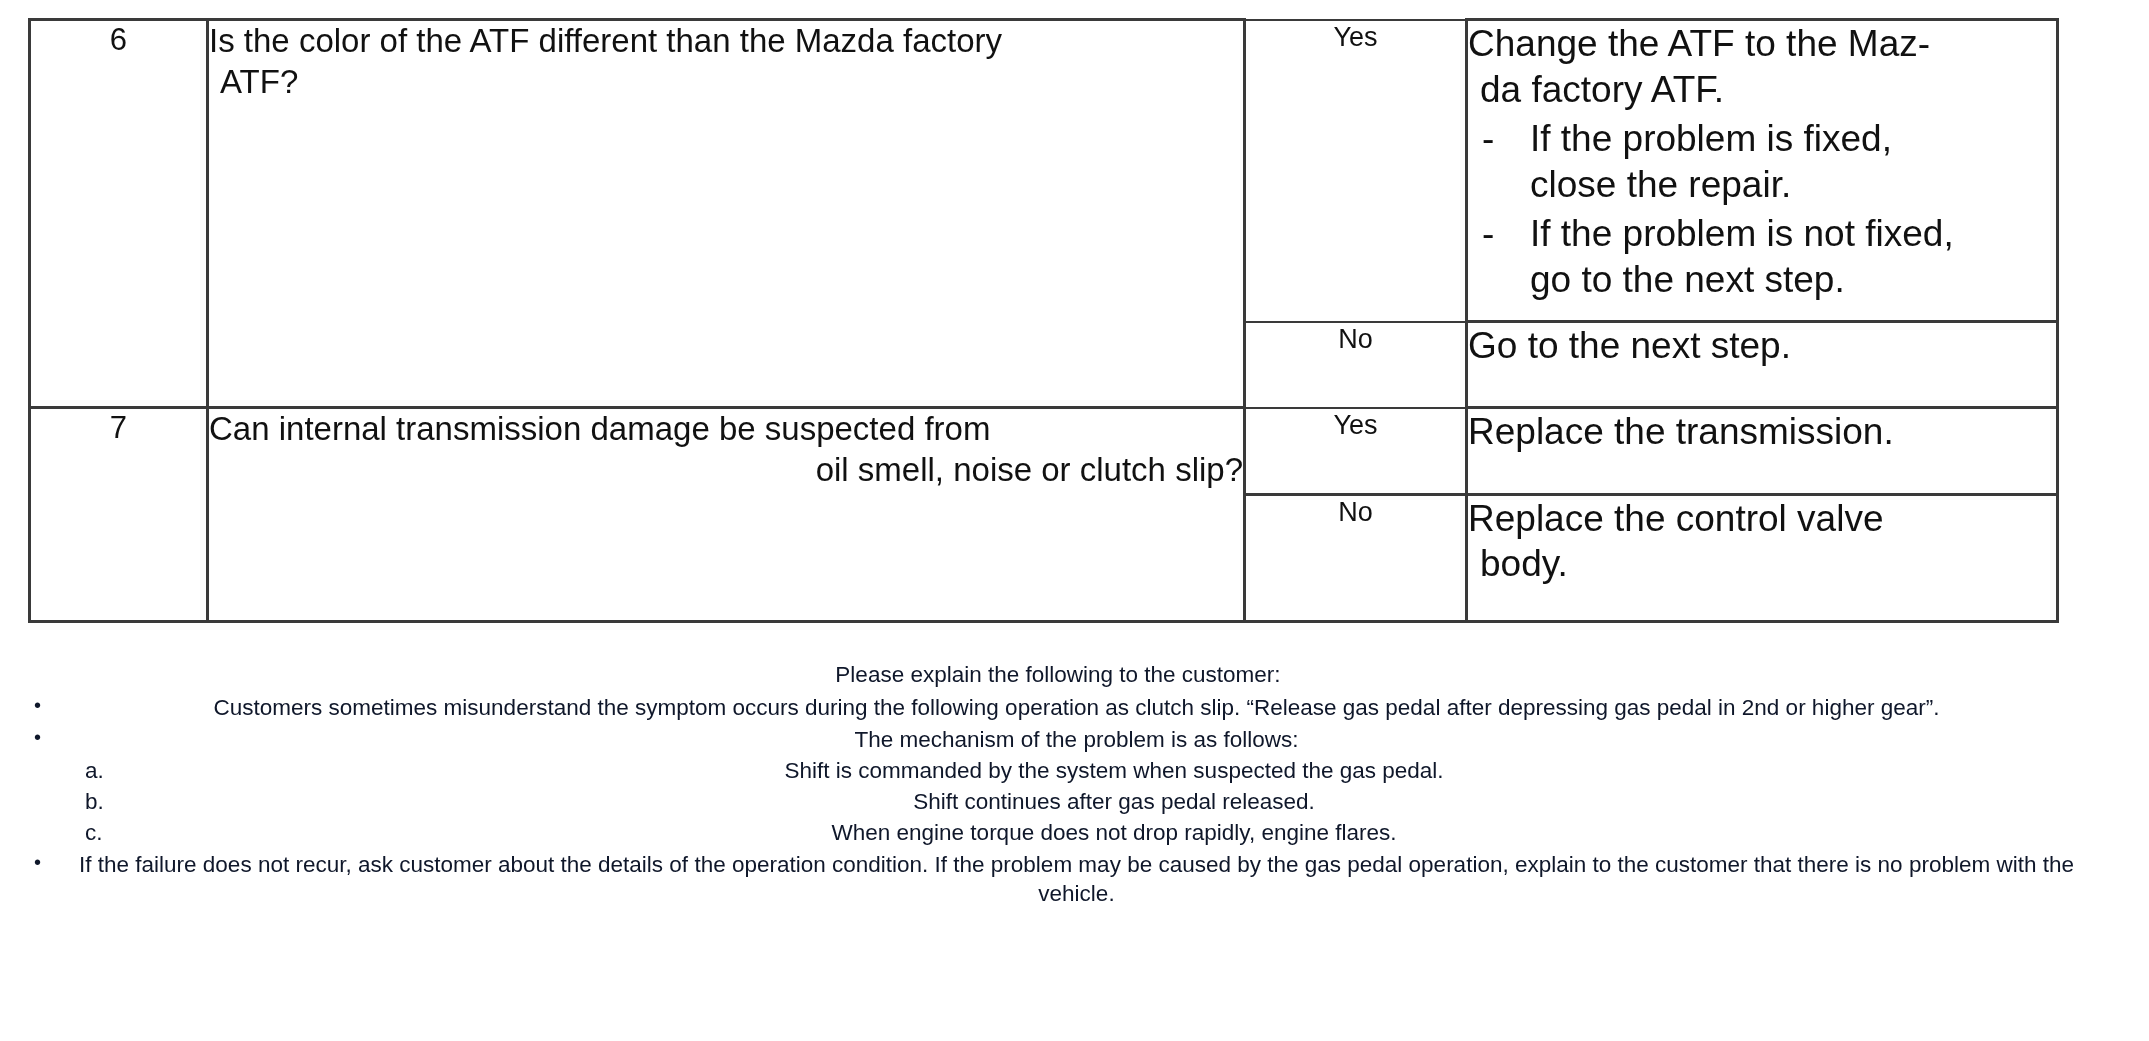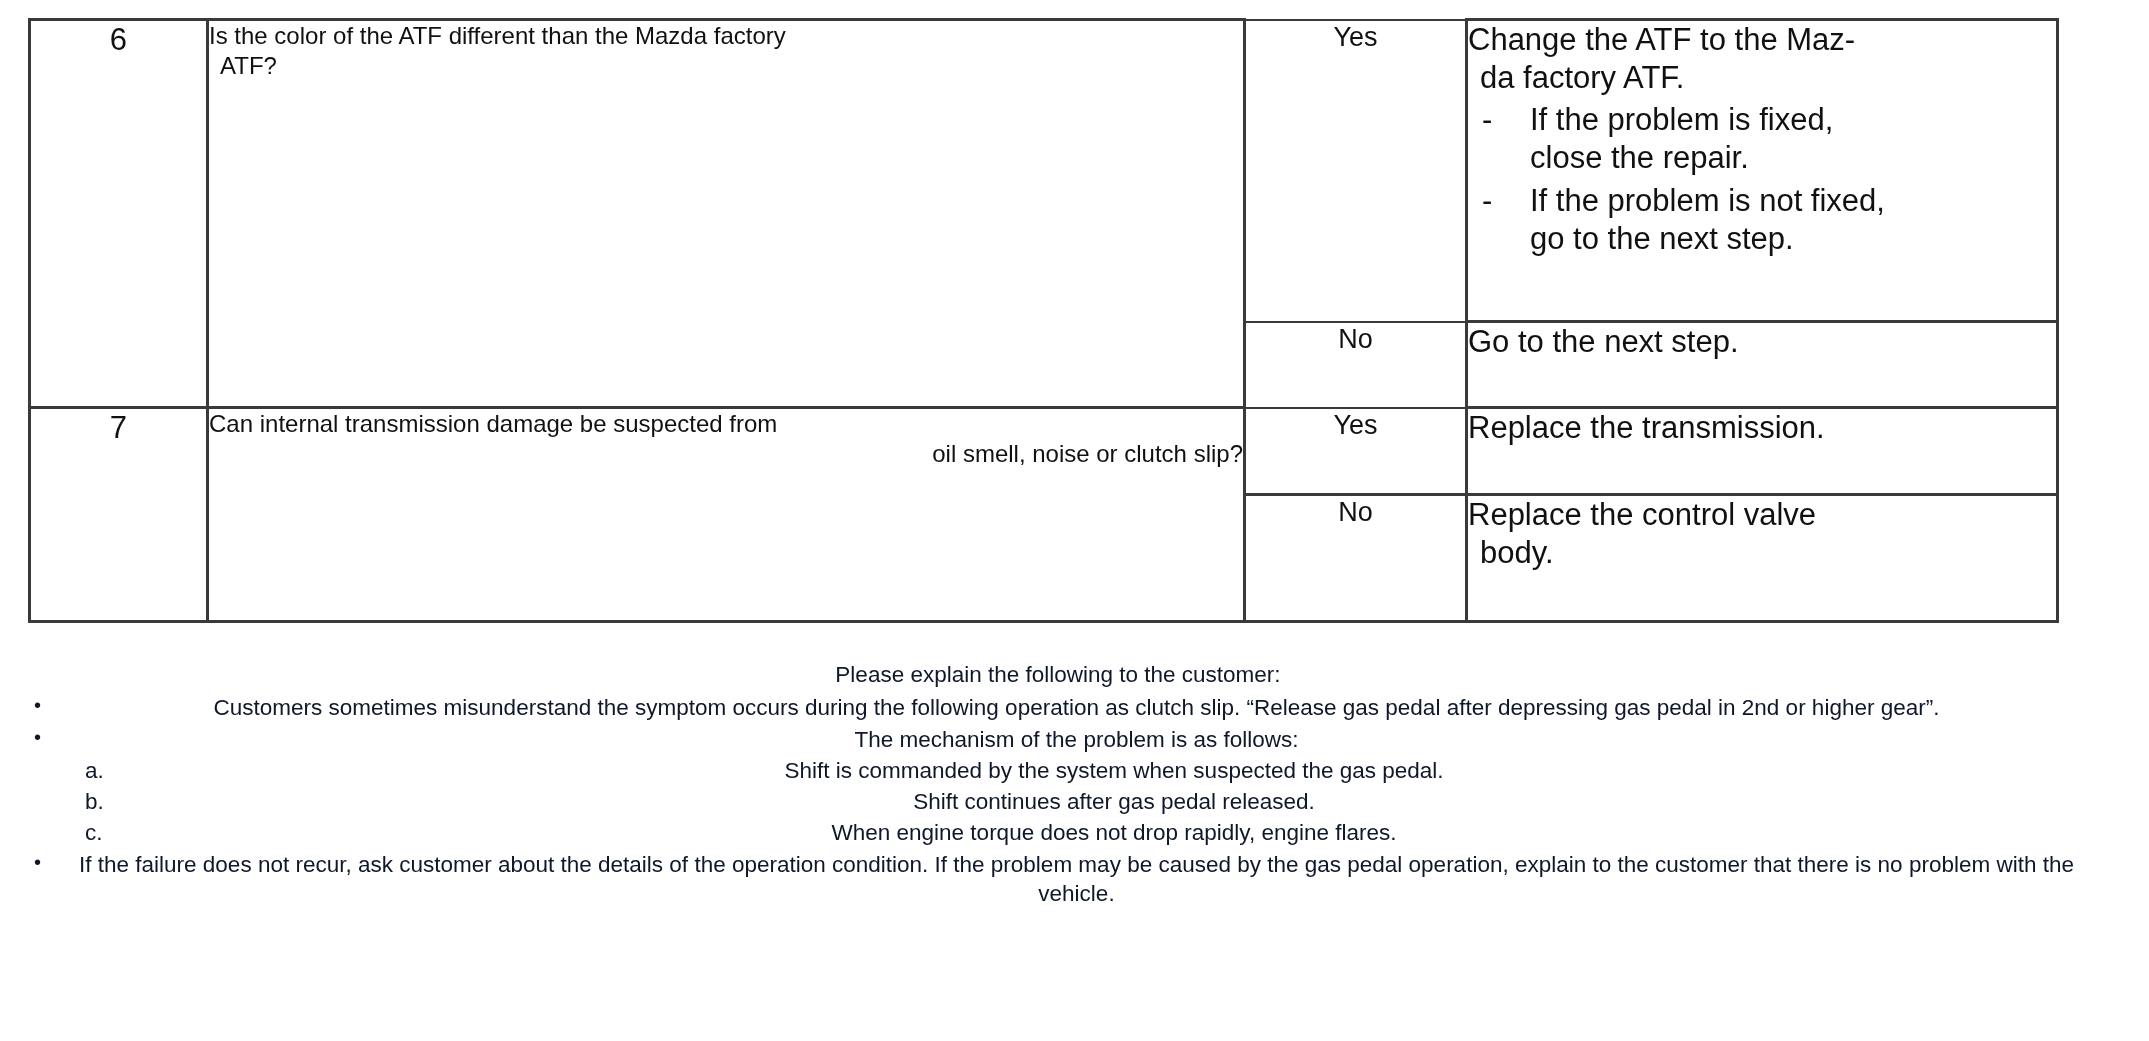--- a/index.html
+++ b/index.html
@@ -49,41 +49,41 @@
 
   .cell-num {
     text-align: center;
     font-size: 31px;
     line-height: 1.25;
     padding: 18px 0 0 0;
     letter-spacing: 0.2px;
   }
 
   .cell-q {
-    font-size: 24px;
+    font-size: 33px;
     line-height: 1.23;
     padding: 18px 10px 14px 16px;
     text-indent: 0;
     padding-left: 40px;
   }
   .cell-q .hang {
     display: block;
     padding-left: 18px;
     text-indent: -18px;
   }
 
   .cell-ans {
     text-align: center;
     font-size: 27px;
     line-height: 1.25;
     padding: 16px 0 12px 0;
   }
 
   .cell-act {
-    font-size: 31px;
+    font-size: 37px;
     line-height: 1.23;
     padding: 16px 10px 12px 18px;
   }
   .cell-act .lead {
     display: block;
     padding-left: 12px;
     text-indent: -12px;
   }
   .cell-act .dash-item {
     display: block;

